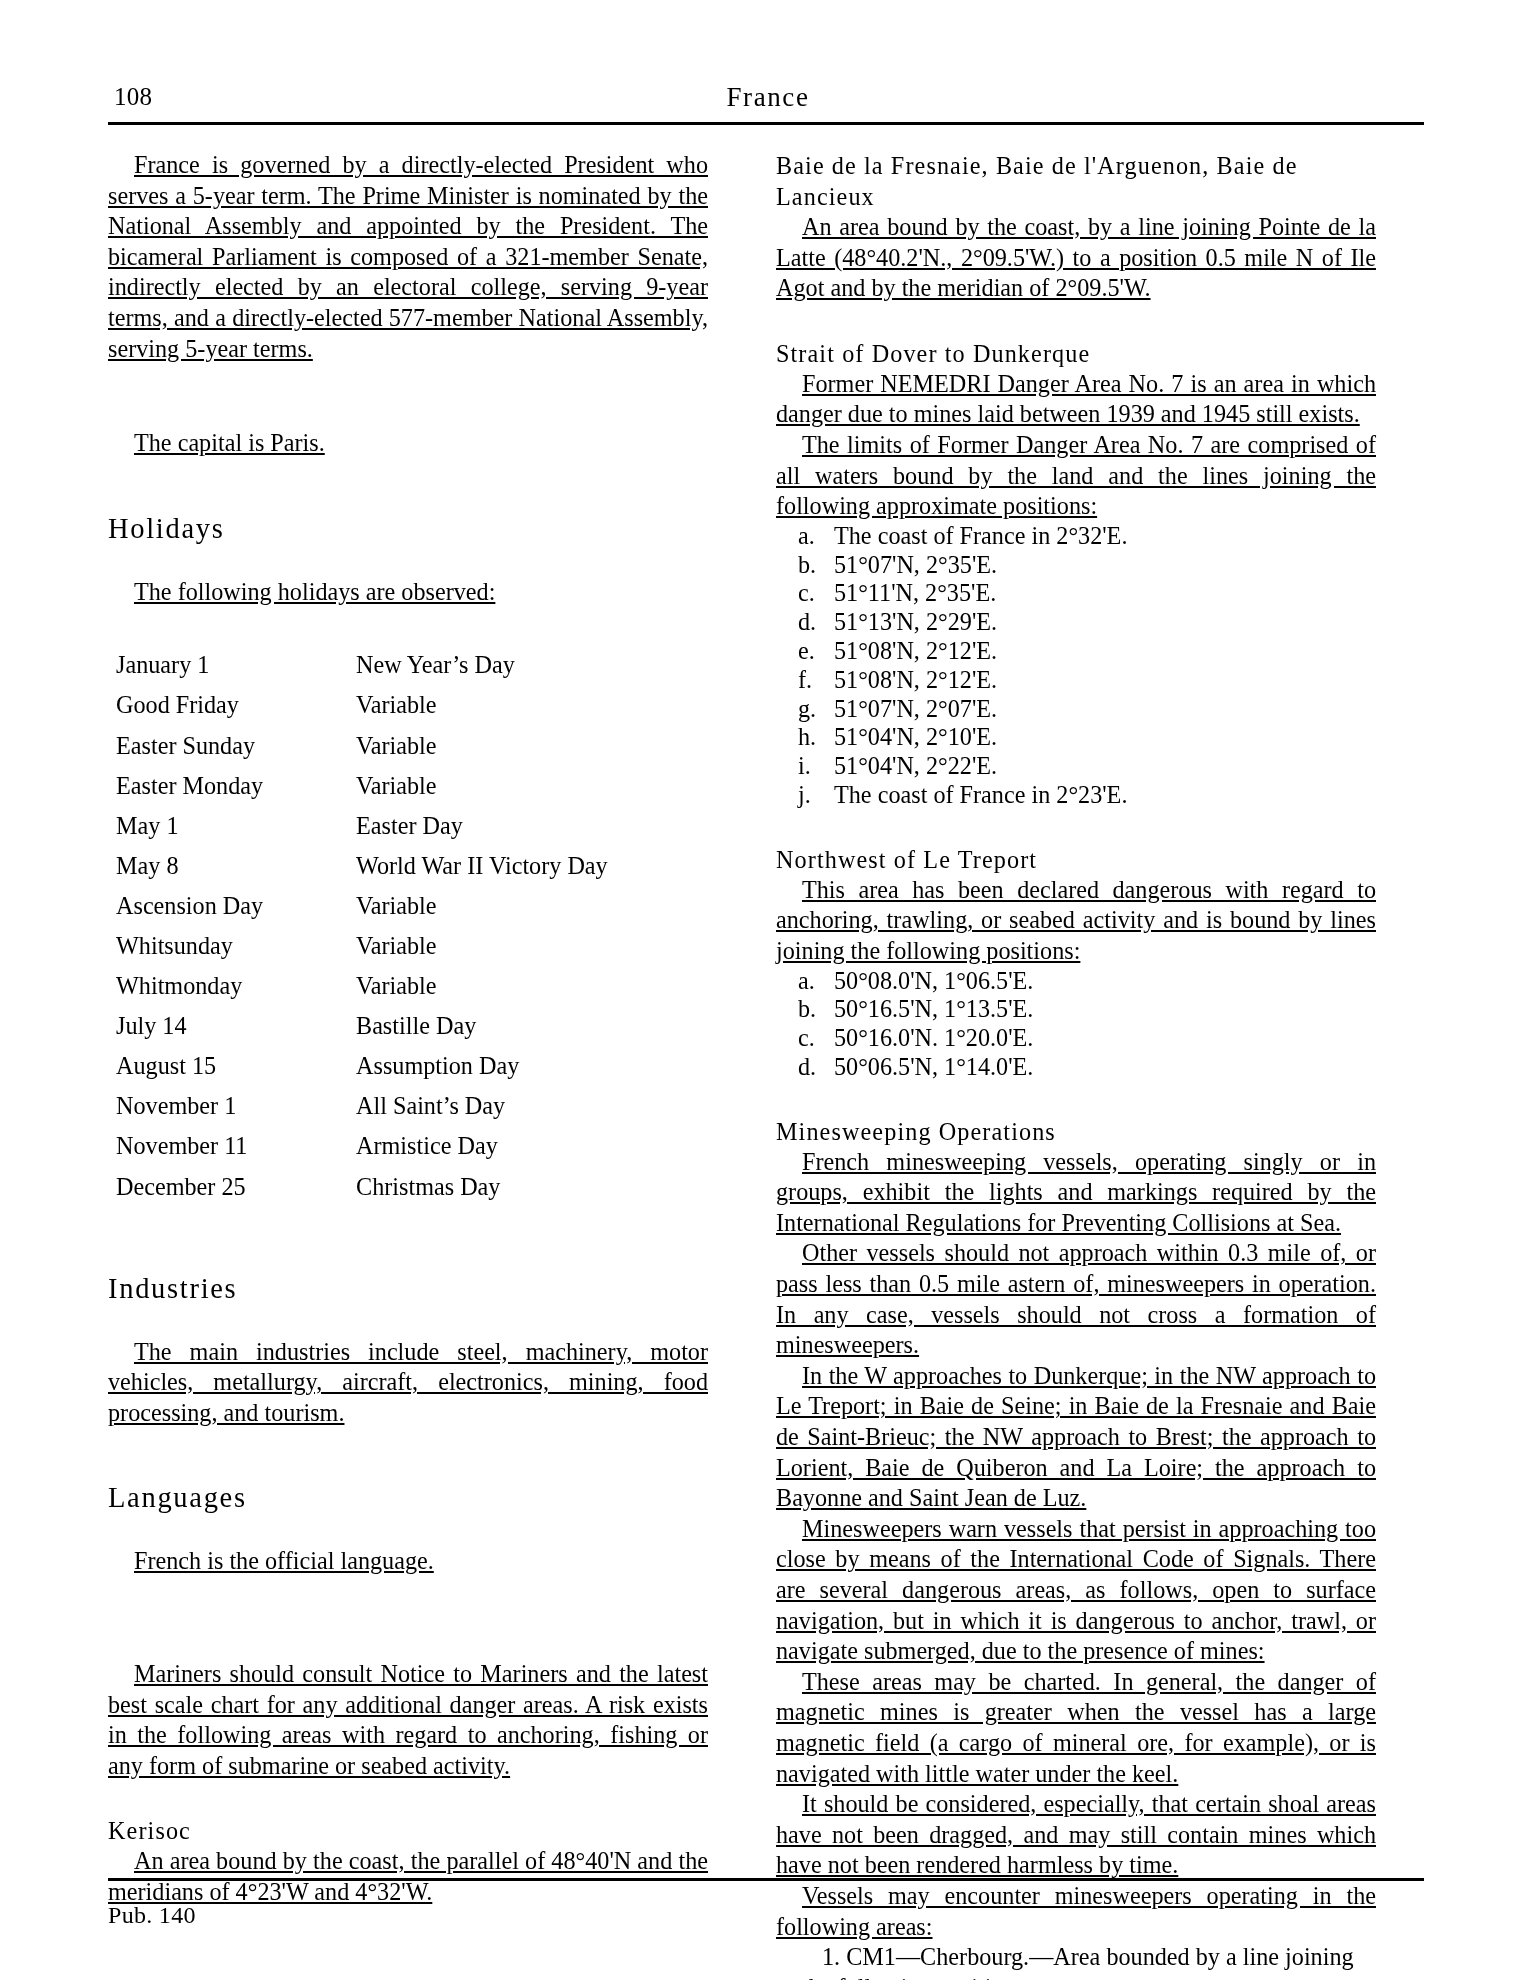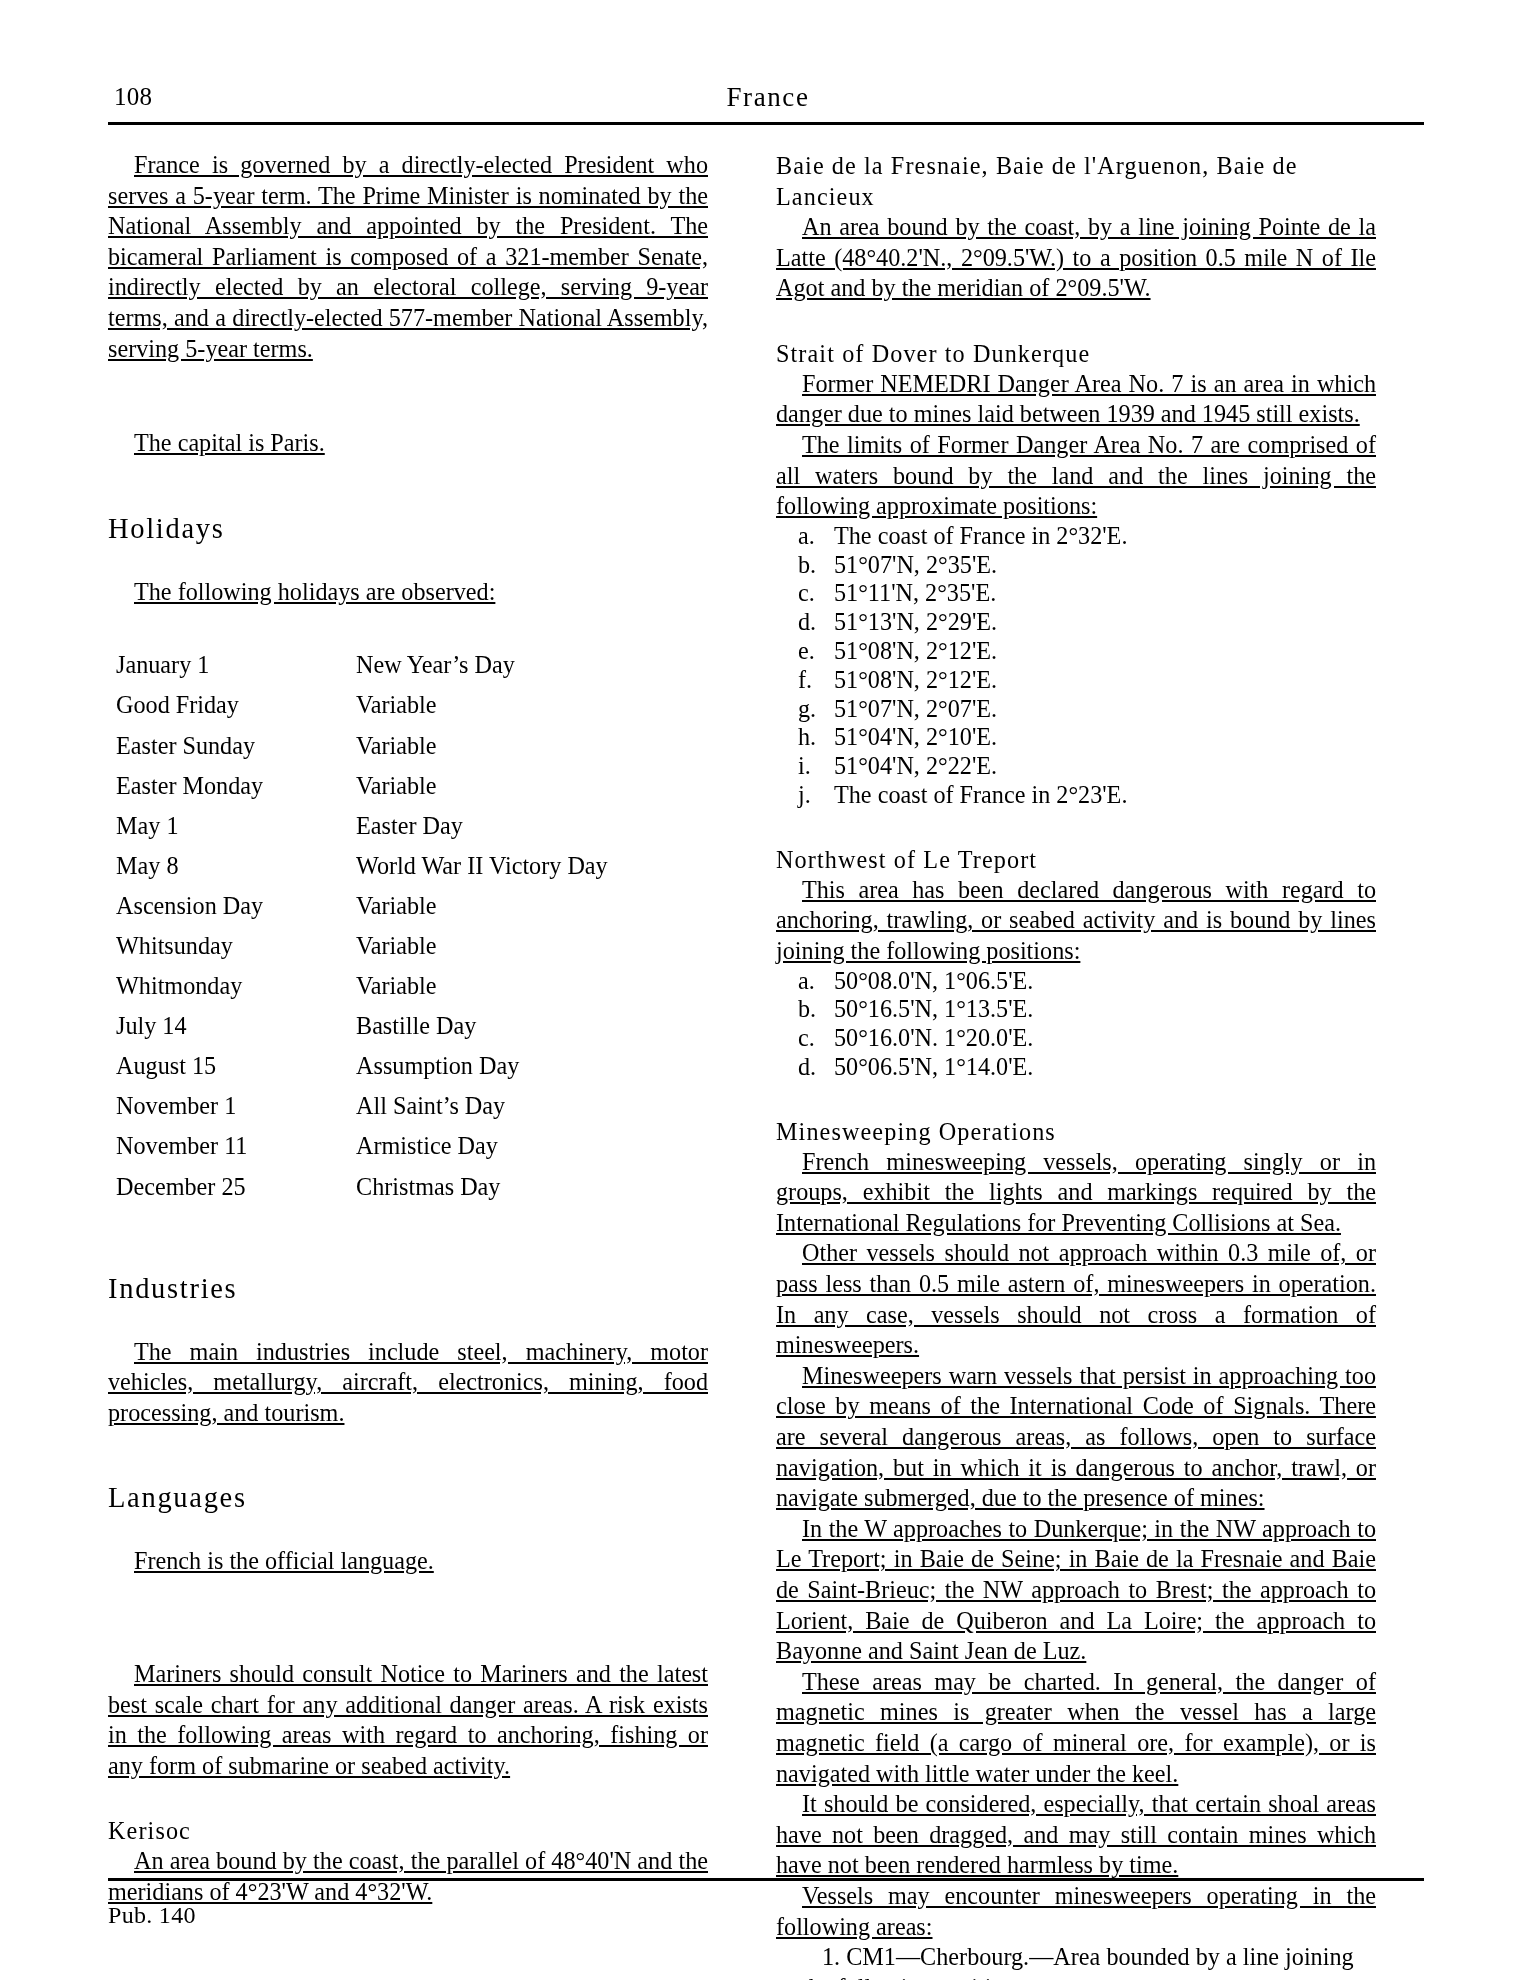--- a/index.html
+++ b/index.html
@@ -307,22 +307,22 @@
       <li><span class="lbl">a.</span><span>50°08.0'N, 1°06.5'E.</span></li>
       <li><span class="lbl">b.</span><span>50°16.5'N, 1°13.5'E.</span></li>
       <li><span class="lbl">c.</span><span>50°16.0'N. 1°20.0'E.</span></li>
       <li><span class="lbl">d.</span><span>50°06.5'N, 1°14.0'E.</span></li>
     </ol>
 
     <div class="gap-md"></div>
     <h3 class="sub">Minesweeping Operations</h3>
     <p class="indent">French minesweeping vessels, operating singly or in groups, exhibit the lights and markings required by the International Regulations for Preventing Collisions at Sea.</p>
     <p class="indent">Other vessels should not approach within 0.3 mile of, or pass less than 0.5 mile astern of, minesweepers in operation. In any case, vessels should not cross a formation of minesweepers.</p>
+    <p class="indent">In the W approaches to Dunkerque; in the NW approach to Le Treport; in Baie de Seine; in Baie de la Fresnaie and Baie de Saint-Brieuc; the NW approach to Brest; the approach to Lorient, Baie de Quiberon and La Loire; the approach to Bayonne and Saint Jean de Luz.</p>
     <p class="indent">Minesweepers warn vessels that persist in approaching too close by means of the International Code of Signals. There are several dangerous areas, as follows, open to surface navigation, but in which it is dangerous to anchor, trawl, or navigate submerged, due to the presence of mines:</p>
-    <p class="indent">In the W approaches to Dunkerque; in the NW approach to Le Treport; in Baie de Seine; in Baie de la Fresnaie and Baie de Saint-Brieuc; the NW approach to Brest; the approach to Lorient, Baie de Quiberon and La Loire; the approach to Bayonne and Saint Jean de Luz.</p>
     <p class="indent">These areas may be charted. In general, the danger of magnetic mines is greater when the vessel has a large magnetic field (a cargo of mineral ore, for example), or is navigated with little water under the keel.</p>
     <p class="indent">It should be considered, especially, that certain shoal areas have not been dragged, and may still contain mines which have not been rendered harmless by time.</p>
     <p class="indent">Vessels may encounter minesweepers operating in the following areas:</p>
 
     <ol class="num">
       <li>
         <div class="num-first">1.  CM1—Cherbourg.—Area bounded by a line joining</div>
         <div class="num-cont">the following positions:</div>
       </li>
     </ol>

